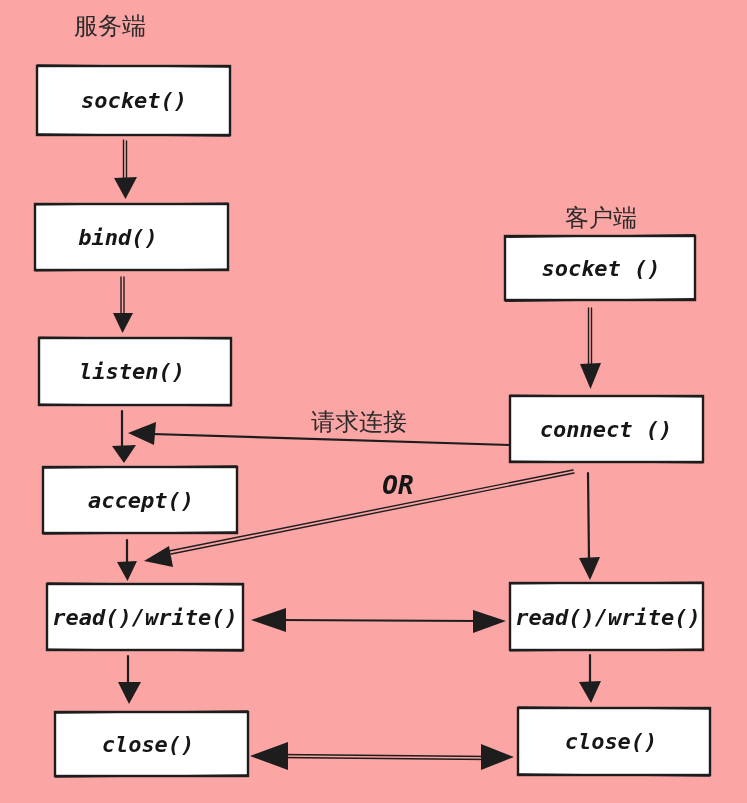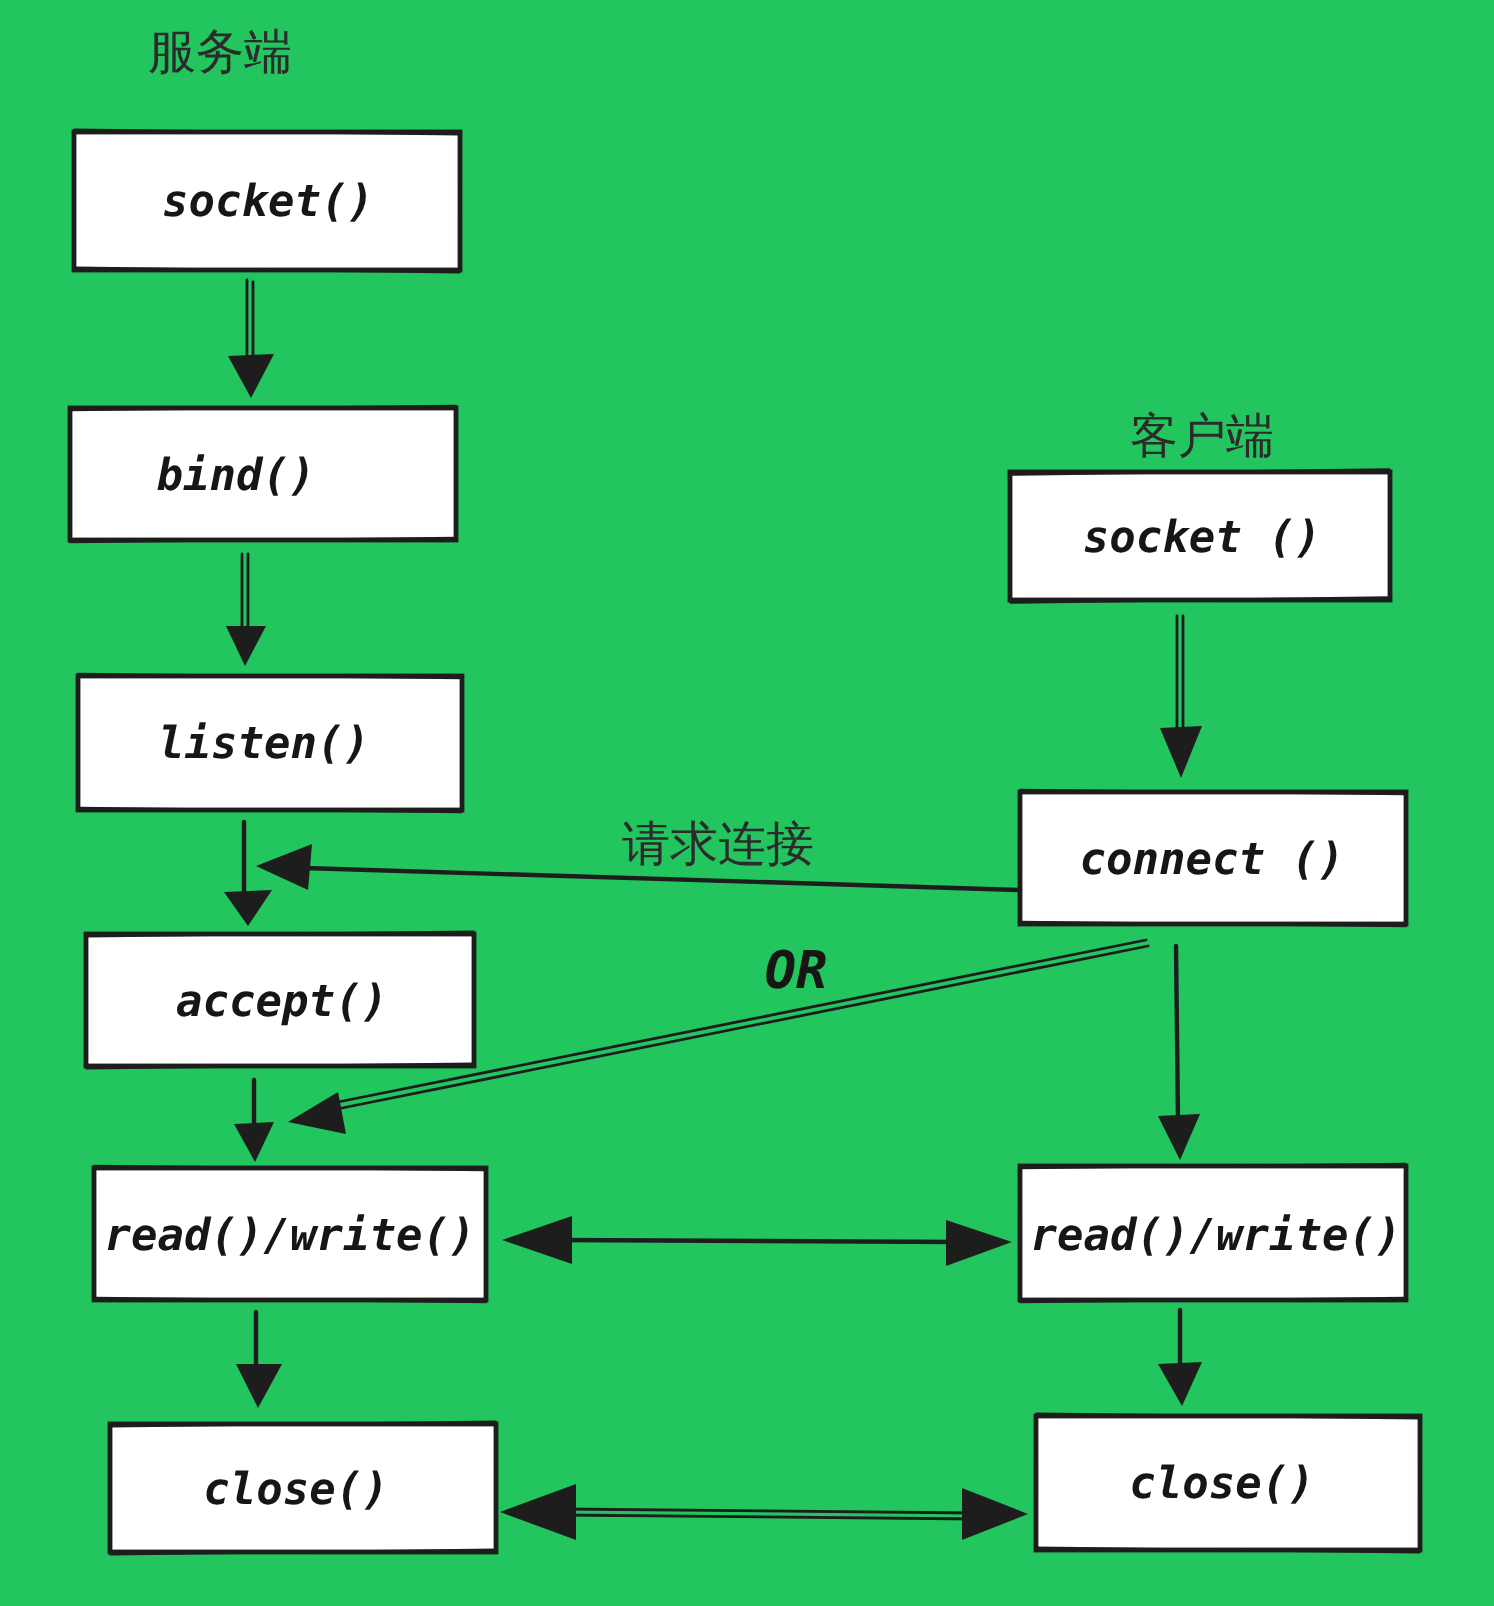--- a/index.html
+++ b/index.html
@@ -1,16 +1,16 @@
 <!DOCTYPE html>
 <html><head>
 <meta charset="utf-8">
 <style>
   html,body{margin:0;padding:0;background:#ffffff;}
-  .stage{position:relative;width:747px;height:803px;background:#22c55e;overflow:hidden;}
+  .stage{position:relative;width:747px;height:803px;background:#fca5a5;overflow:hidden;}
   svg{display:block;}
   .bx{fill:#ffffff;stroke:#1d1d1d;stroke-width:2.4;}
   .bx2{fill:none;stroke:#1d1d1d;stroke-width:1.2;}
   .bt{font-family:"DejaVu Sans Mono",monospace;font-size:22px;font-style:italic;font-weight:bold;
       fill:#161616;text-anchor:middle;}
   .cjk{font-family:"Liberation Sans","DejaVu Sans",sans-serif;font-size:24px;fill:#2b2b2b;text-anchor:middle;}
   .ln{stroke:#1d1d1d;stroke-width:2.2;fill:none;stroke-linecap:round;}
   .ln-thin{stroke:#1d1d1d;stroke-width:1.4;fill:none;stroke-linecap:round;}
   .tri{fill:#1d1d1d;stroke:none;}
   .or{font-family:"DejaVu Sans Mono",monospace;font-size:26px;font-style:italic;font-weight:bold;

